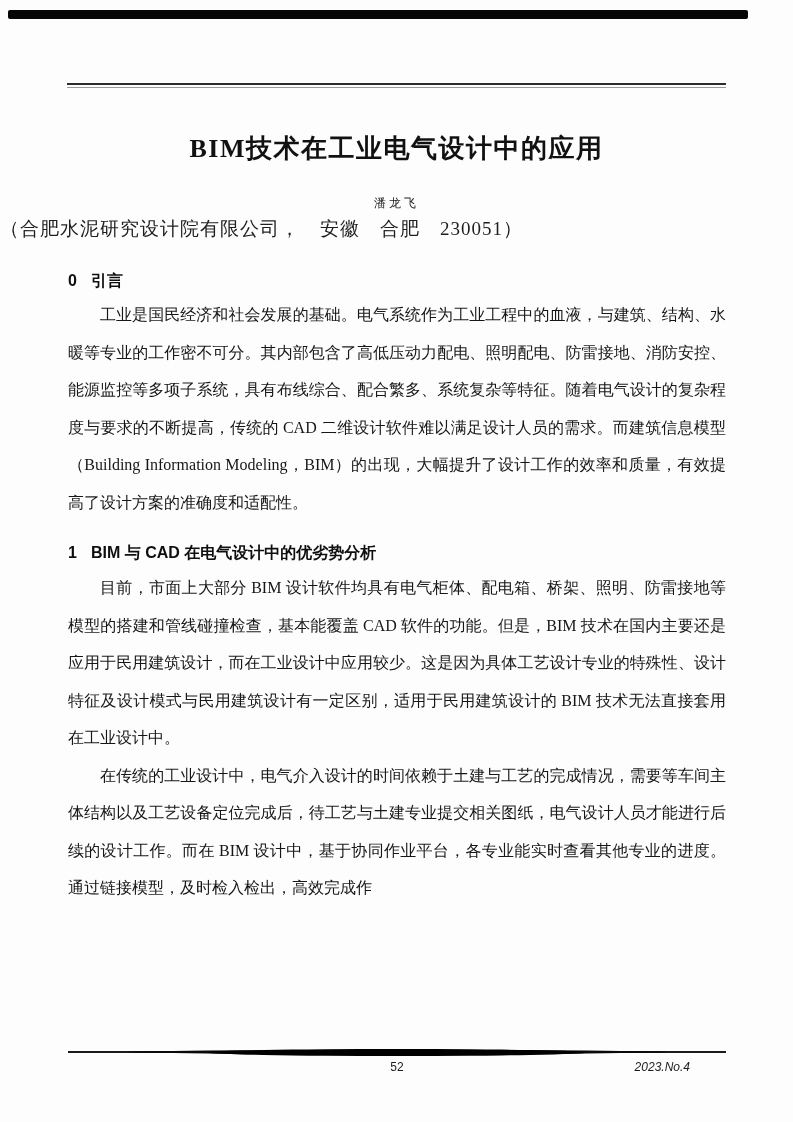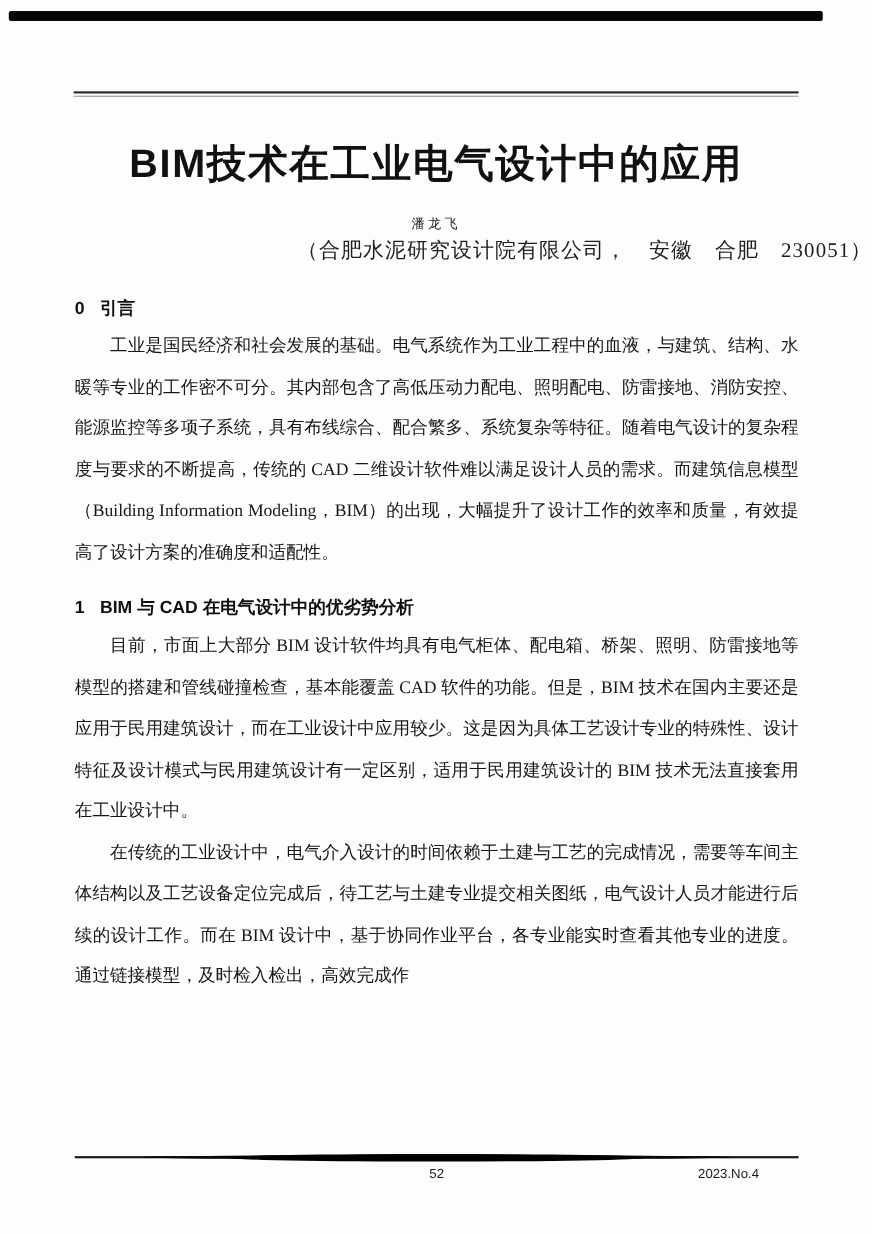--- a/index.html
+++ b/index.html
@@ -40,40 +40,40 @@
   .header-rule-light {
     position: absolute;
     top: 87px; left: 67px;
     width: 659px; height: 1px;
     background: #9a9a9a;
   }
   .article-title {
     position: absolute;
     top: 128px; left: 0; right: 0;
     text-align: center;
-    font-family: Liberation Sans, sans-serif;
+    font-family: Liberation Serif, serif;
     font-weight: 700;
-    font-size: 36px;
+    font-size: 26px;
     line-height: 42px;
     letter-spacing: 1.5px;
     color: #111;
   }
   .author {
     position: absolute;
     top: 192px; left: 0; right: 0;
     text-align: center;
     font-size: 12px;
     line-height: 22px;
     letter-spacing: 3px;
     color: #222;
   }
   .affiliation {
     position: absolute;
     top: 216px; left: 0; right: 0;
-    text-align: right;
+    text-align: left;
     font-size: 19px;
     line-height: 25px;
     letter-spacing: 1px;
     color: #1e1e1e;
     font-family: Liberation Serif, serif;
   }
   .content {
     position: absolute;
     top: 266px; left: 68px;
     width: 658px;
@@ -134,20 +134,21 @@
     color: #1c1c1c;
   }
   .page-number {
     position: absolute;
     left: 0; right: 0;
     text-align: center;
   }
   .issue-label {
     position: absolute;
     right: 36px;
+    font-style: italic;
   }
 </style>
 </head>
 <body>
 
 <div class="page">
 
   <div class="top-bar"></div>
 
   <div class="header-rule"></div>

